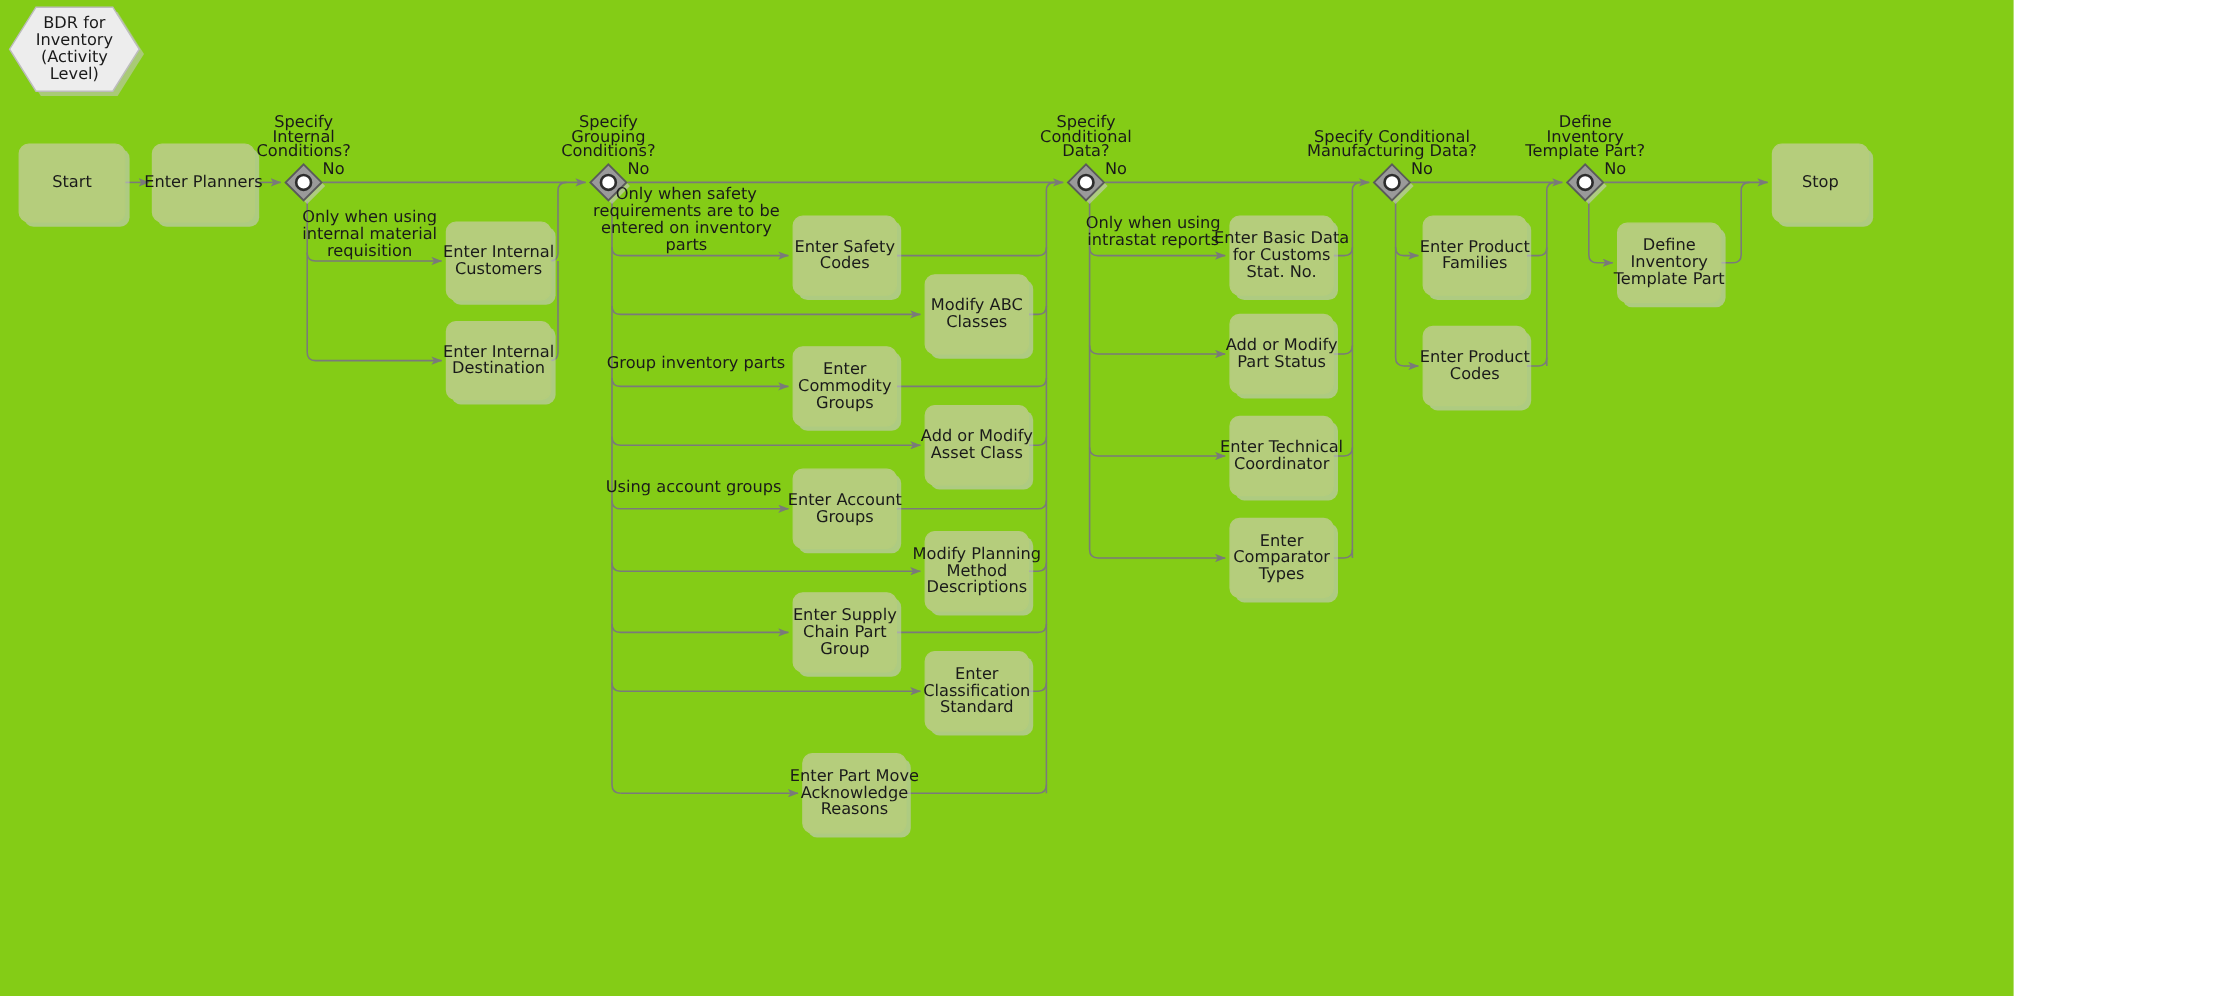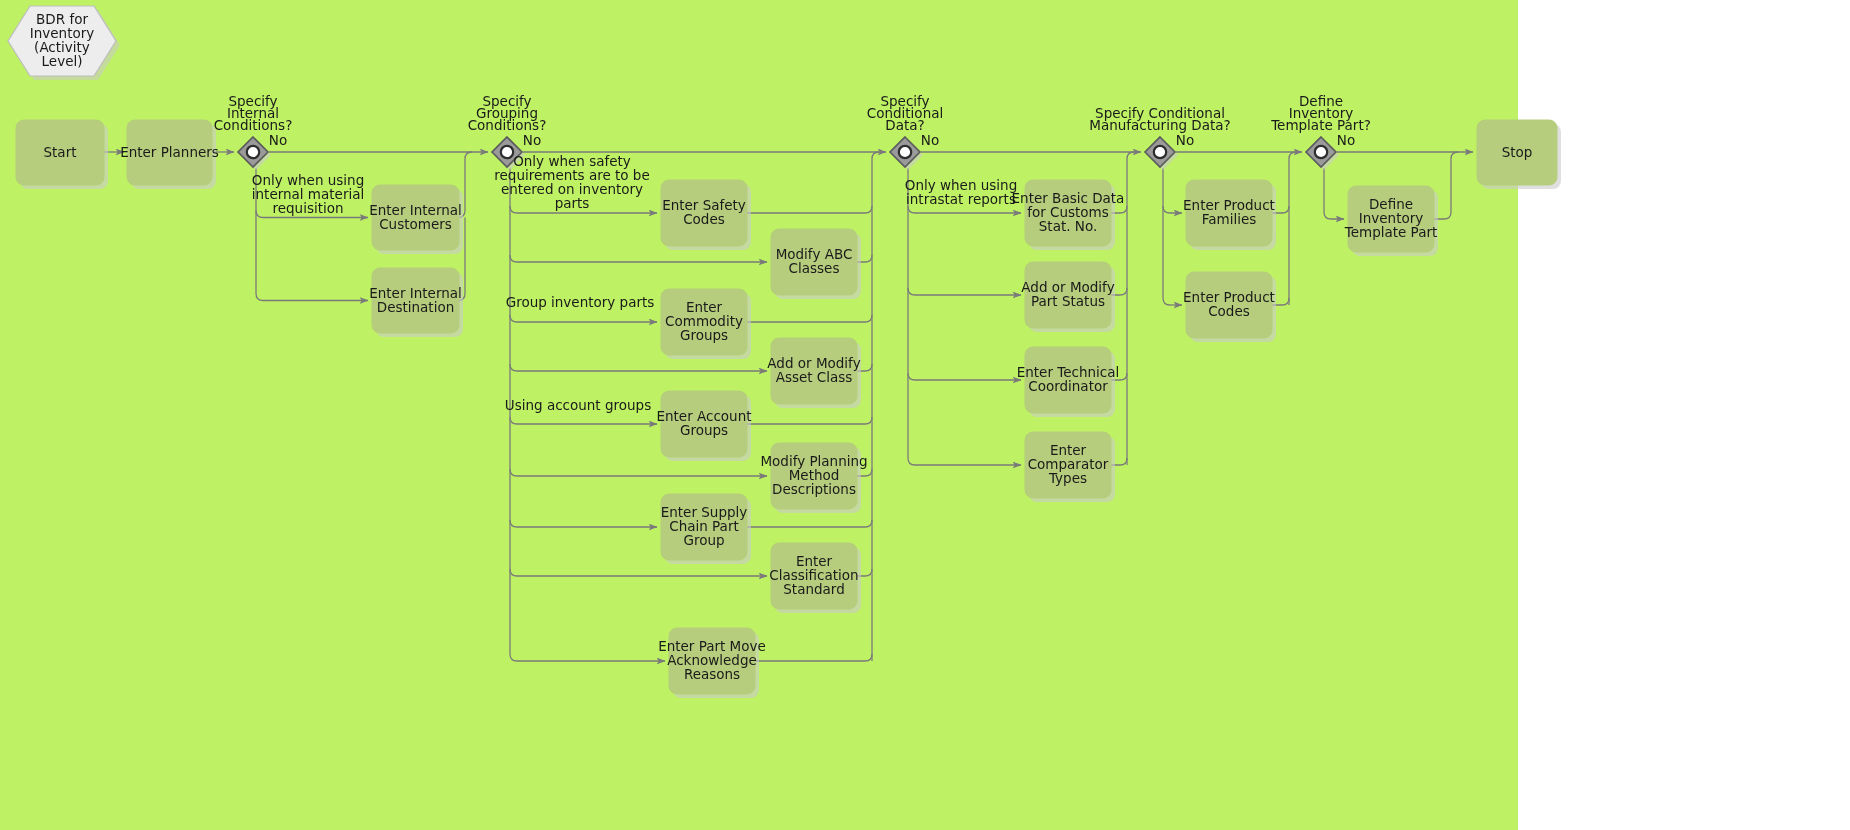--- a/index.html
+++ b/index.html
@@ -6,22 +6,22 @@
     margin: 0; padding: 0;
     background: #ffffff;
   }
   body {
     font-family: "DejaVu Sans", sans-serif;
     width: 1850px; height: 830px;
     overflow: hidden;
   }
   #canvas {
     position: relative;
-    width: 1518px; height: 830px;
-    background: #bef264;
+    width: 1678px; height: 830px;
+    background: #84cc16;
   }
   svg.layer {
     position: absolute; left: 0; top: 0;
     width: 1850px; height: 830px;
   }
   .node-text {
     font-family: "DejaVu Sans", sans-serif;
     font-size: 13.5px;
     fill: #1a1a1a;
     text-anchor: middle;

